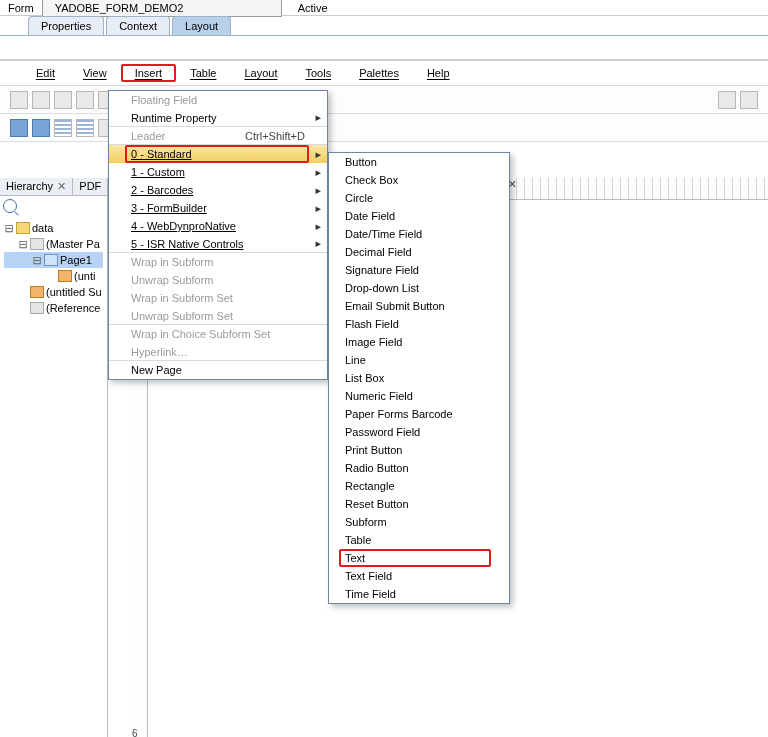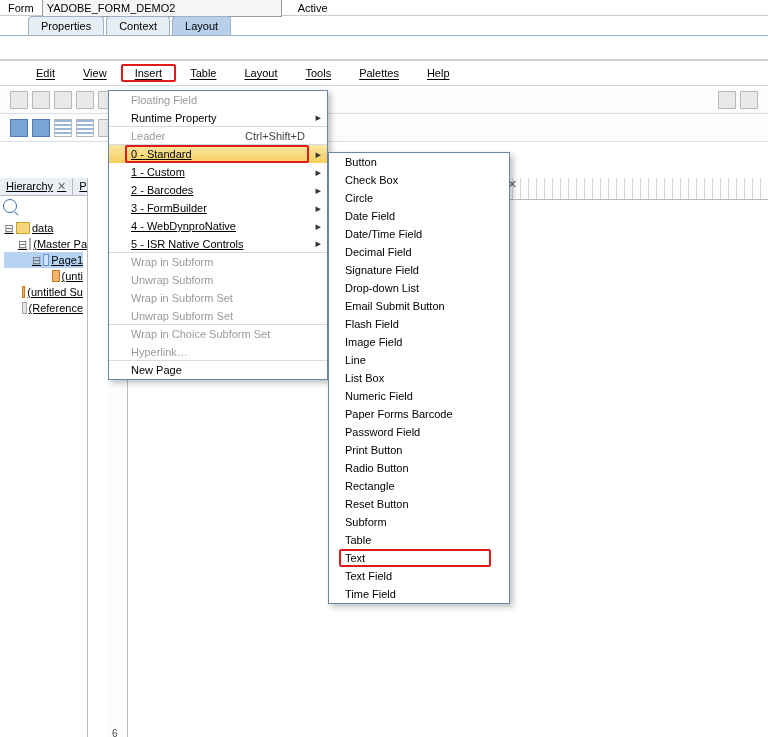--- a/index.html
+++ b/index.html
@@ -1,21 +1,21 @@
 <!DOCTYPE html>
 <html><head>
 <meta charset="utf-8">
 <style>
   * { box-sizing: border-box; margin: 0; padding: 0; font-family: Tahoma, Arial, sans-serif; font-size: 11px; }
   body { background: #ffffff; width: 768px; height: 737px; overflow: hidden; position: relative; }
 
   
   .form-row { display: flex; align-items: center; height: 16px; padding: 2px 8px; border-bottom: 1px solid #ccc; }
   .form-row .lbl { margin-right: 8px; }
-  .form-row input { width: 240px; height: 18px; border: 1px solid #999; background: #f5f5f3; padding: 0 4px; }
+  .form-row input { width: 240px; height: 18px; border: 1px solid #999; background: #f5f5f3; padding: 0 12px; }
   .form-row .status { margin-left: 16px; }
 
   
   .ptabs { display: flex; padding-left: 28px; border-bottom: 1px solid #9db1c8; }
   .ptab { padding: 3px 12px; border: 1px solid #9db1c8; border-bottom: none; margin-right: 2px; border-radius: 4px 4px 0 0; background: #e7edf5; cursor: pointer; }
   .ptab.active { background: #b8d0ea; }
 
   
   .toolbar-strip { background: #ffffff; border-top: 1px solid #fff; border-bottom: 1px solid #ccc; }
   .toolbar-blank { height: 22px; }
@@ -27,21 +27,21 @@
   .menubar .mitem.highlight { border: 2px solid #e11b1b; border-radius: 2px; padding: 1px 12px; }
 
   
   .tbrow { display: flex; align-items: center; height: 28px; border-bottom: 1px solid #d8dee6; padding: 0 10px; gap: 4px; background: #fdfdfe; }
   .tbicon { width: 18px; height: 18px; background: #e9e9e9; border: 1px solid #b9b9b9; }
   .tbicon.blue { background: #7aa3d6; border-color: #4e7bb5; }
   .tbicon.grid { background: repeating-linear-gradient(#9bb6d8, #9bb6d8 2px, #fff 2px, #fff 4px); }
 
   
   .workspace { display: flex; position: absolute; top: 178px; left: 0; right: 0; bottom: 0; }
-  .leftpanel { width: 88px; border-right: 1px solid #b9b9b9; background: #fff; overflow: hidden; text-decoration: underline; }
+  .leftpanel { width: 108px; border-right: 1px solid #b9b9b9; background: #fff; overflow: hidden; }
   .leftpanel .ptabs2 { display: flex; border-bottom: 1px solid #b9b9b9; }
   .leftpanel .pt { font-size: 10px; padding: 2px 6px; border-right: 1px solid #b9b9b9; background: #eaeff5; }
   .leftpanel .pt .close { margin-left: 4px; color: #666; }
   .leftpanel .search { padding: 3px; }
   .leftpanel .search .mg { width: 14px; height: 14px; display:inline-block; border: 1px solid #3a6da8; border-radius: 50%; position: relative; }
   .leftpanel .search .mg::after { content:""; position:absolute; width:5px; height:1px; background:#3a6da8; bottom:-2px; right:-3px; transform:rotate(45deg);}
   .tree { padding: 2px 4px; font-size: 11px; }
   .tree-row { display:flex; align-items:center; height: 16px; white-space: nowrap; }
   .tree-row .tw { width: 10px; text-align:center; color:#666; }
   .tree-row .ic { width: 14px; height: 12px; margin: 0 2px; }

